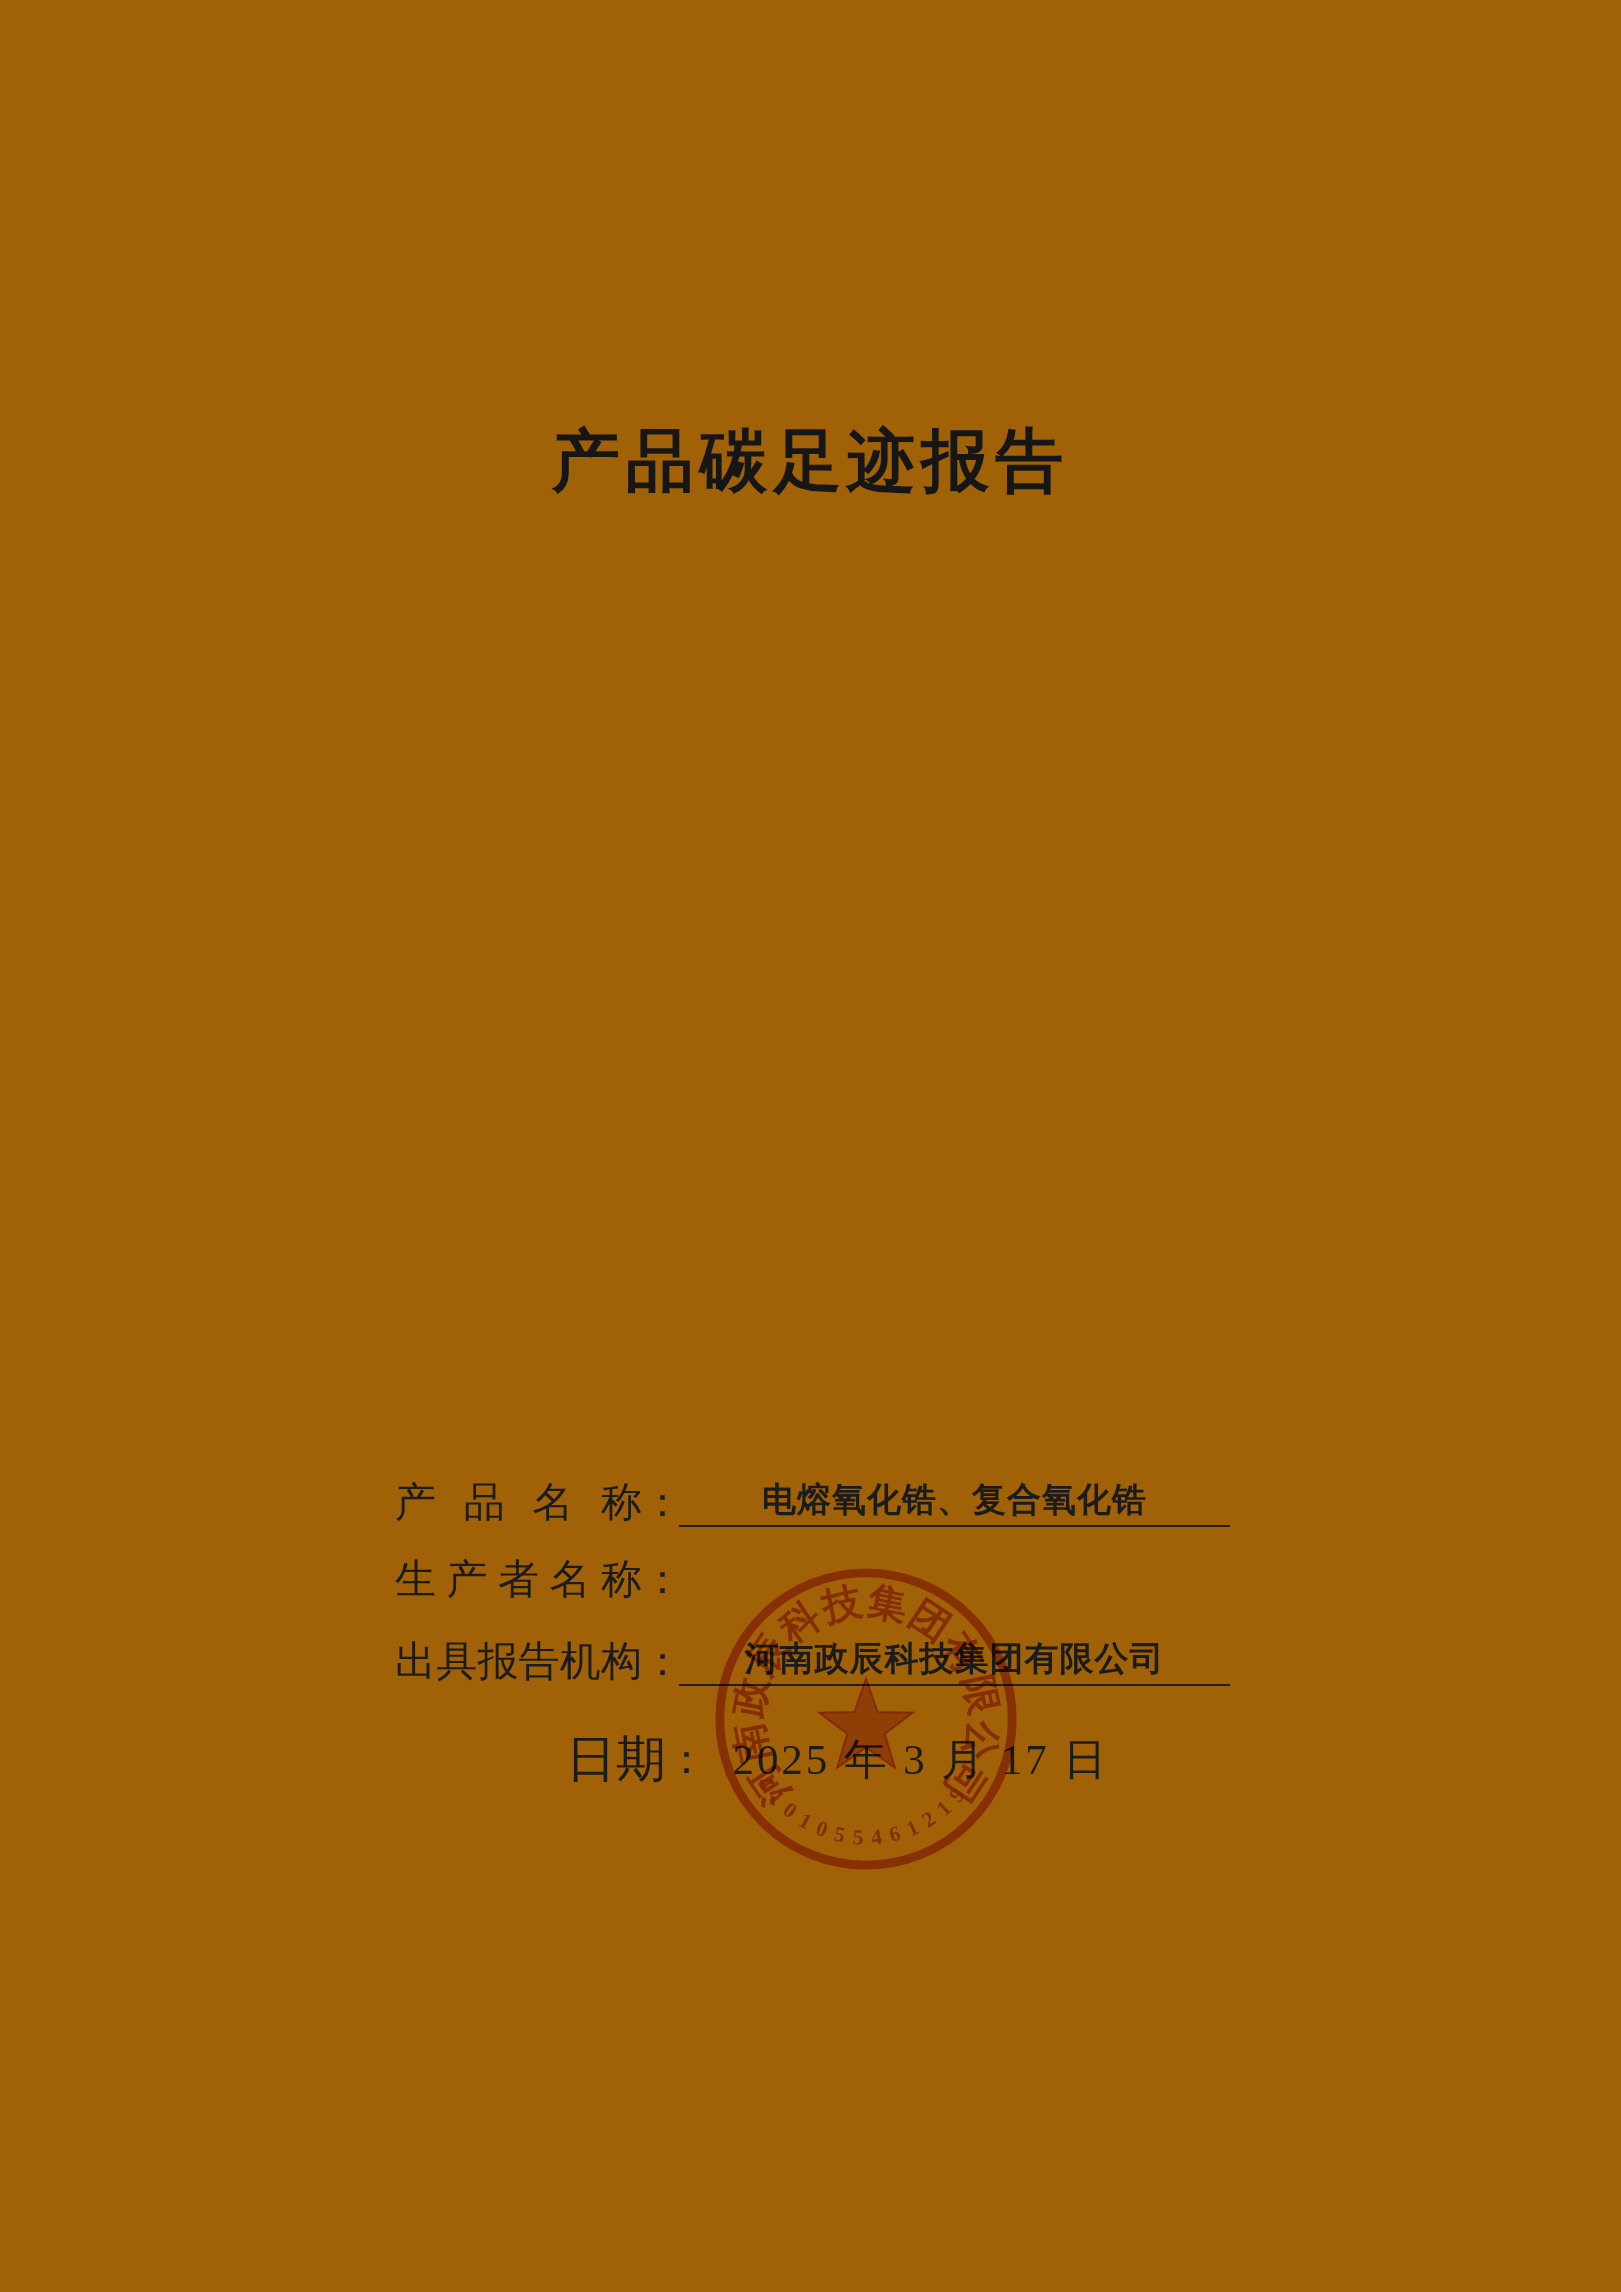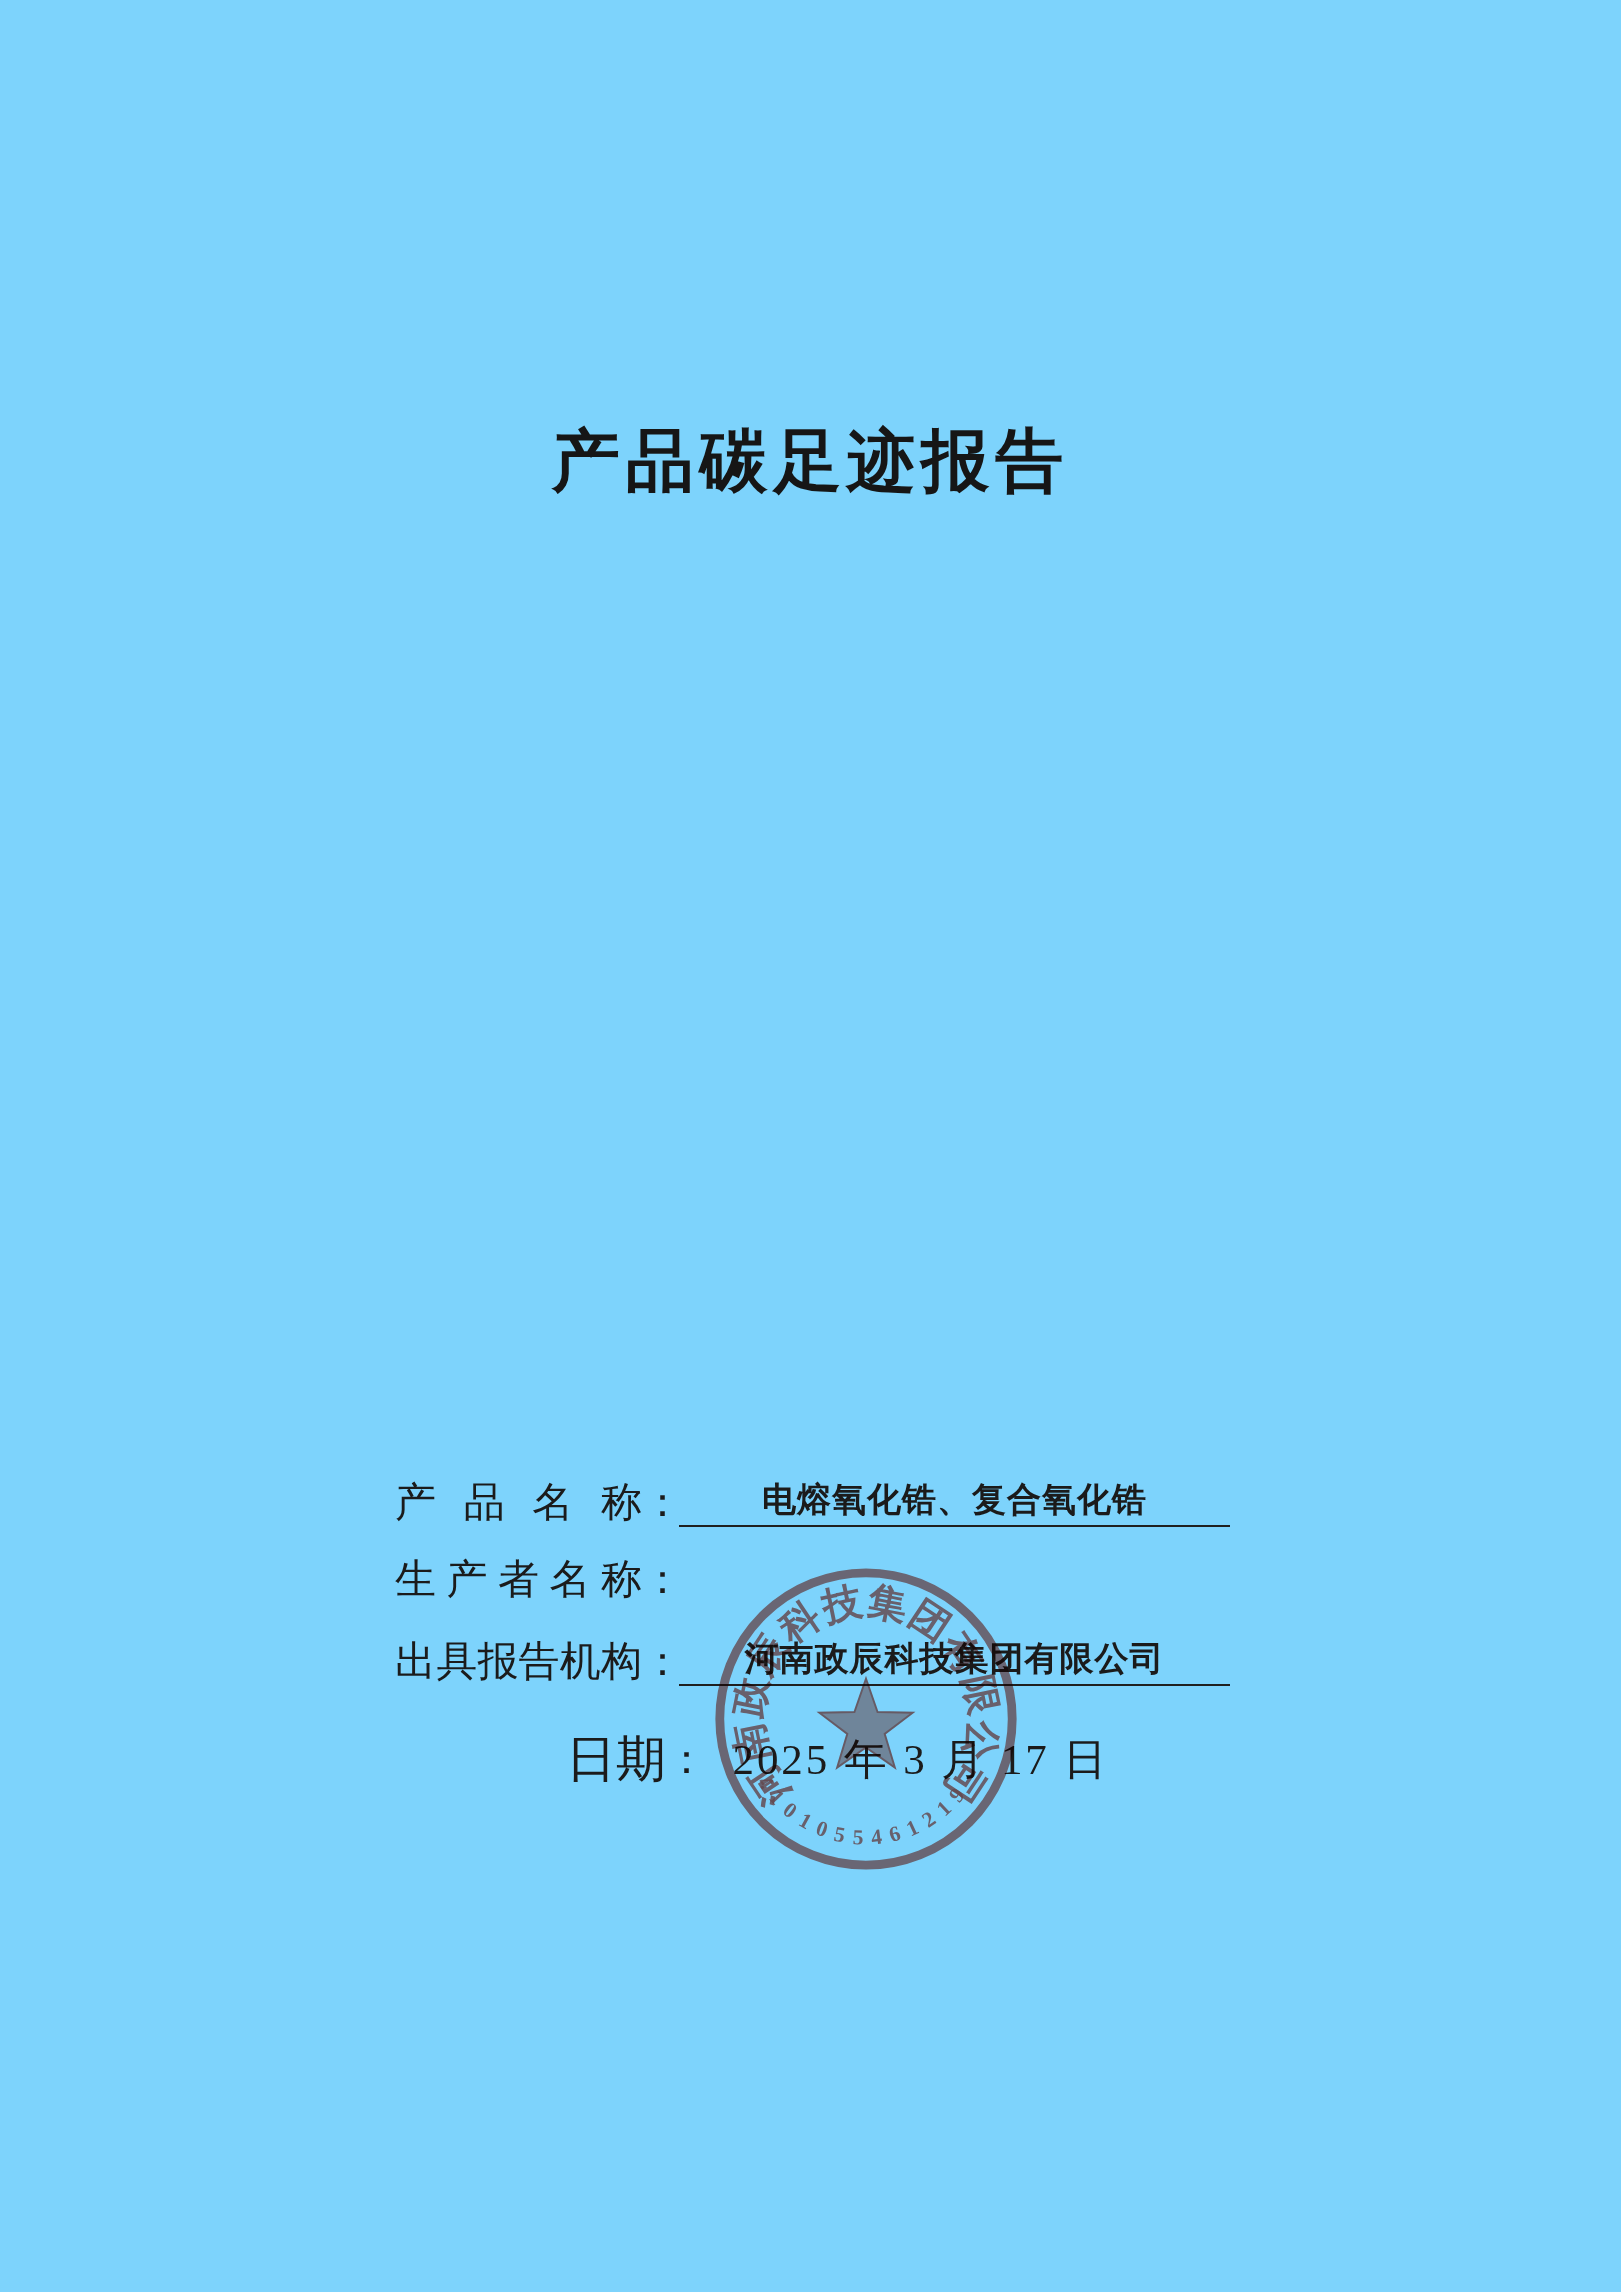--- a/index.html
+++ b/index.html
@@ -1,20 +1,20 @@
 <!DOCTYPE html>
 <html><head>
 <meta charset="utf-8">
 <style>
   html, body { margin: 0; padding: 0; background: #ffffff; }
   .page {
     position: relative;
     width: 1621px;
     height: 2293px;
-    background: #7dd3fc;
+    background: #a16207;
     overflow: hidden;
     font-family: "Liberation Serif", "DejaVu Serif", serif;
     color: #1b1b1b;
   }
   .title {
     position: absolute;
     top: 416px;
     left: 0;
     width: 100%;
     margin: 0;

